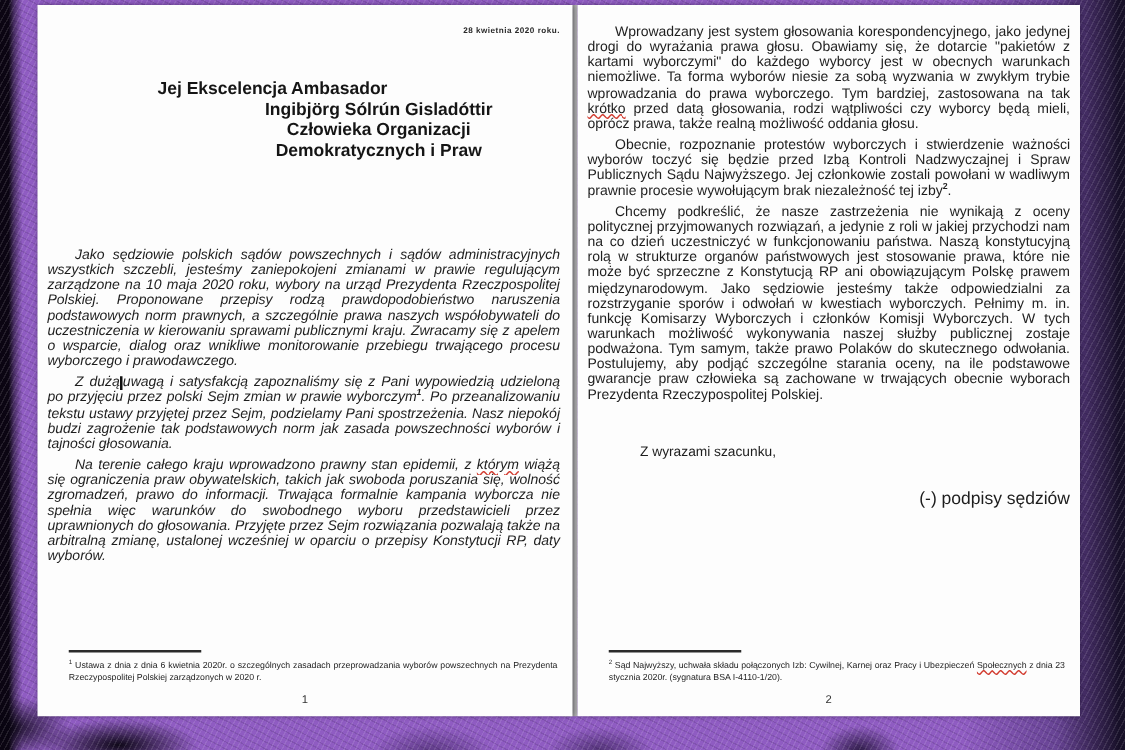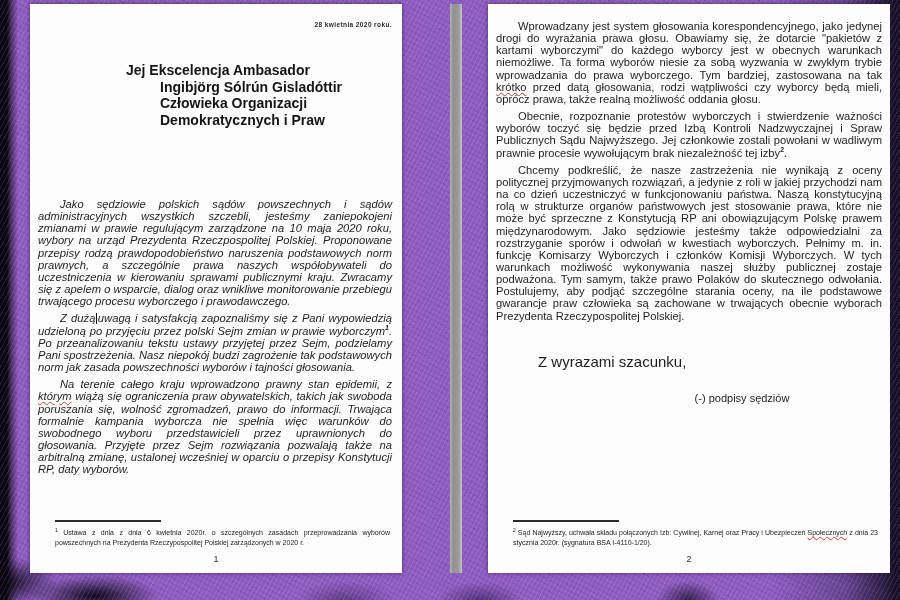--- a/index.html
+++ b/index.html
@@ -22,54 +22,54 @@
       radial-gradient(70px 30px at 345px 602px, rgba(30,15,55,.45), rgba(30,15,55,0) 70%),
       radial-gradient(60px 26px at 480px 600px, rgba(25,12,48,.5), rgba(25,12,48,0) 70%),
       linear-gradient(90deg, #0b0512 0 7px, rgba(11,5,18,.55) 11px, rgba(11,5,18,0) 18px),
       linear-gradient(270deg, #171028 0 5px, rgba(26,18,44,.9) 12px, rgba(55,38,92,.45) 55px, rgba(55,38,92,0) 130px);
   }
   .page {
     position:absolute; top:4px; height:569px;
     background:#fdfdfd; color:#1d1d1d;
     box-shadow:0 0 4px rgba(10,2,20,.55);
   }
-  .page-1 { left:30px;  width:372px;padding-left:12px; }
-  .page-2 { left:488px; width:402px; }
+  .page-1 { left:30px;  width:428px;padding-left:12px; }
+  .page-2 { left:462px; width:402px; }
   .page-gap {
     position:absolute; top:4px; left:450px; width:12px; height:569px;
     background:linear-gradient(90deg,#b6b6b6,#8f8f8f 25%,#9c9c9c 72%,#c3c3c3);
   }
   .date-line {
     position:absolute; top:17px; right:10px;
     font-size:6.5px; font-weight:bold; letter-spacing:.4px; color:#2a2a2a;
   }
   .recipient {
     position:absolute; top:58px; left:96px; width:320px;
     font-weight:bold; font-size:14px; line-height:16.5px; color:#151515;
   }
   .recipient .r-line { white-space:nowrap; }
-  .recipient .r-line.indented { padding-left:34px; }
+  .recipient .r-line.indented { padding-left:34px;text-align:center; }
   .body-text {
     position:absolute; left:8px; right:10px;
     font-size:11.2px; line-height:12.15px; text-align:justify; color:#1d1d1d;
   }
   .page-1 .body-text { top:194px;font-style:italic; }
   .page-2 .body-text { top:16px; right:8px; }
   .body-text p { text-indent:22px; margin-bottom:5px; }
   sup.fn-ref { font-size:7px; vertical-align:super; line-height:0; font-weight:bold; }
   .squiggle {
     text-decoration:underline; text-decoration-style:wavy; text-decoration-color:#d23b2f;
     text-decoration-thickness:1px; text-underline-offset:1px;
   }
   .cursor {
     display:inline-block; width:1.5px; height:11px; background:#111;
     vertical-align:text-bottom; margin:0 .5px;
   }
-  .closing   { margin-top:34px; margin-left:42px; text-indent:0 !important; font-size:15px; text-align:left; }
-  .signature { margin-top:24px; margin-left:106px; text-indent:0 !important; font-size:11px; text-align:center; }
+  .closing   { margin-top:34px; margin-left:42px; text-indent:0 !important; font-size:11px; text-align:left; }
+  .signature { margin-top:24px; margin-left:106px; text-indent:0 !important; font-size:14px; text-align:right; }
   .footnote-block { position:absolute; left:25px; right:12px; top:516px; }
   .fn-rule { width:106px; height:2px; background:#2b2b2b; }
   .fn-text { margin-top:4px; font-size:7px; line-height:9.5px; text-align:justify; color:#222; }
   .fn-text sup { font-size:5px; vertical-align:super; }
   .page-number {
     position:absolute; bottom:9px; left:0; width:100%;
     text-align:center; font-size:9px; color:#333;
   }
 </style>
 </head>

